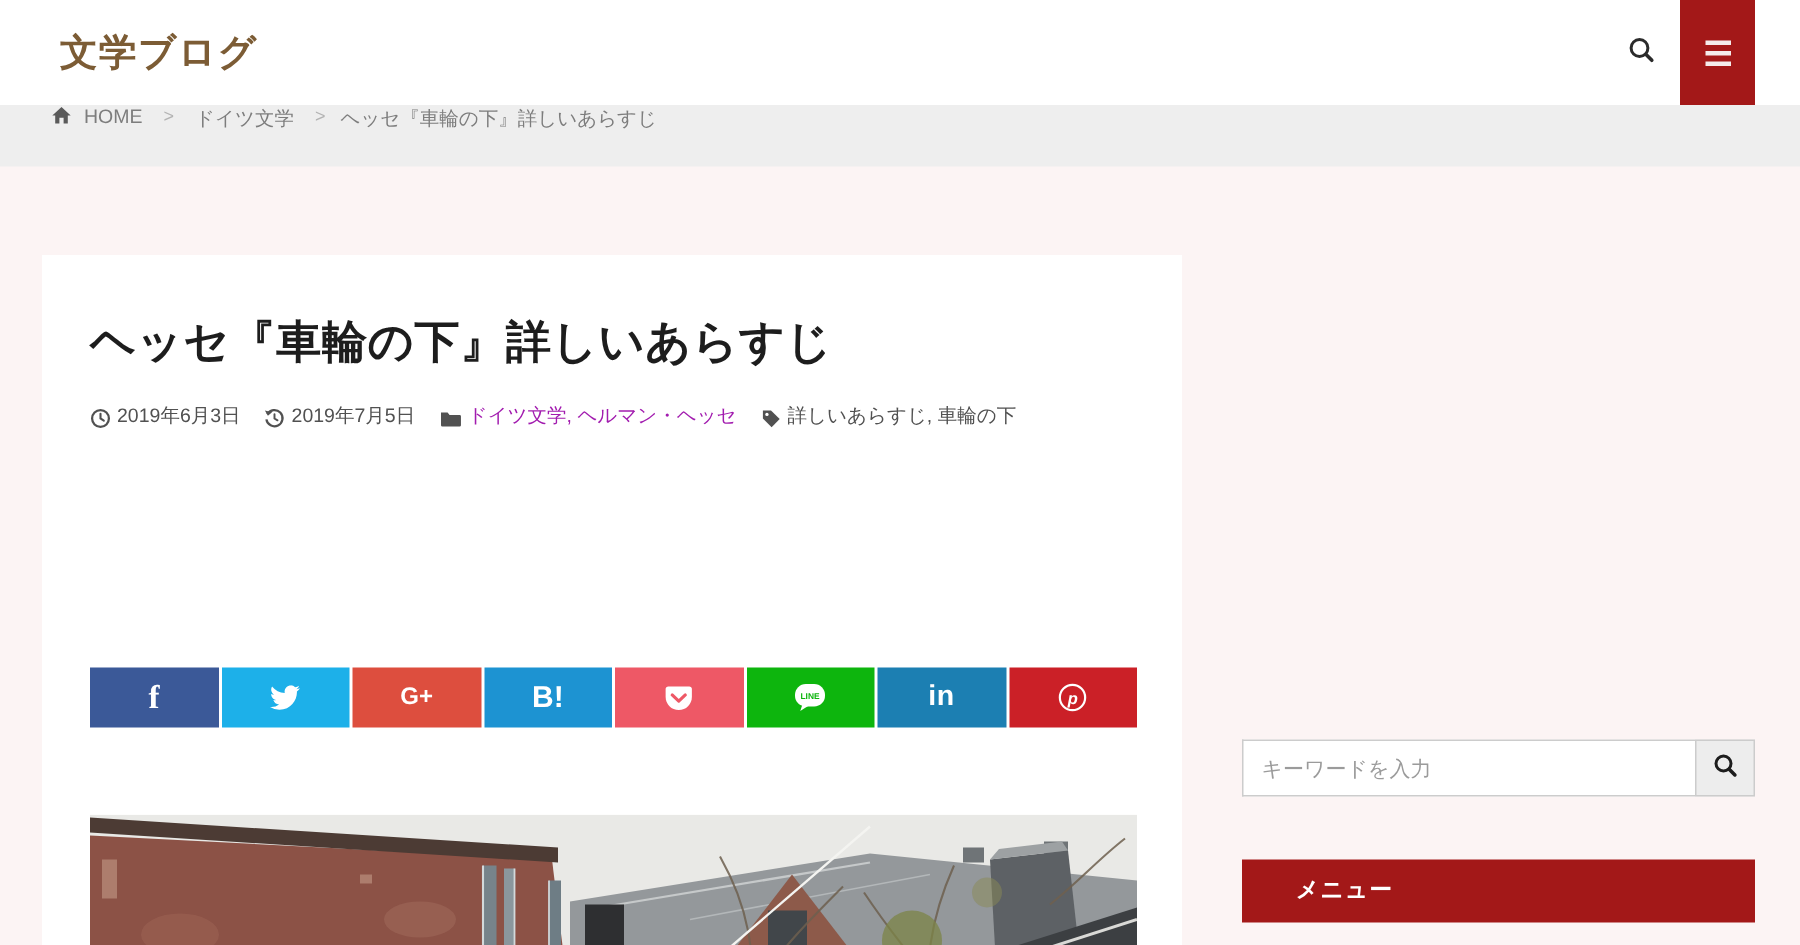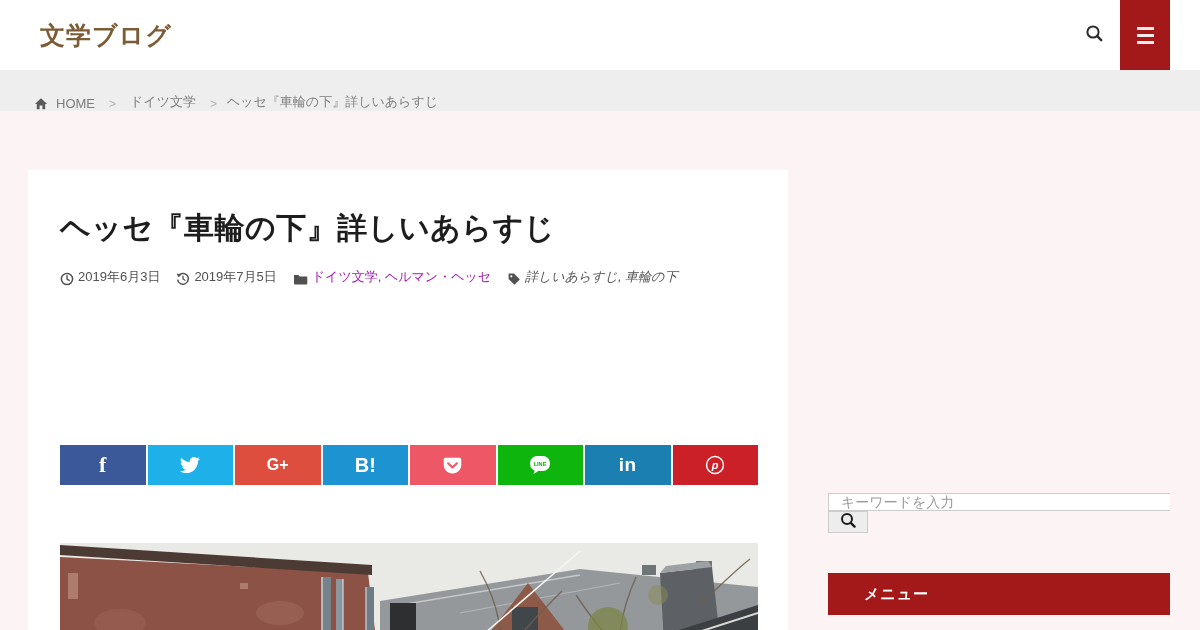--- a/index.html
+++ b/index.html
@@ -12,21 +12,21 @@
   .logo { position:absolute; left:40px; top:0; height:70px; line-height:70px;
           font-size:25px; font-weight:bold; letter-spacing:1px; }
   .hdr-search-btn { position:absolute; left:1074px; top:15px; width:40px; height:40px;
                     background:none; border:none; cursor:pointer; display:flex; align-items:center; justify-content:center; }
   .hamburger-btn { position:absolute; left:1120px; top:0; width:50px; height:70px; border:none; cursor:pointer;
                    display:flex; flex-direction:column; align-items:center; justify-content:center; gap:4px; }
   .hamburger-btn .bar { width:17px; height:3px; background:#f6eaea; }
 
   
   .breadcrumb { position:absolute; top:70px; left:0; width:1200px; height:41px; background:#eeeeee;
-                display:flex; align-items:flex-end; padding-left:34px; font-size:13px; color:#7d7d7d; }
+                display:flex; align-items:flex-start; padding-left:34px; font-size:13px; color:#7d7d7d; }
   .breadcrumb a { color:#7d7d7d; text-decoration:none; margin:0 4px; }
   .crumb-sep { color:#b3b3b3; margin:0 10px; font-size:12px; }
   .home-icon { margin-right:4px; display:inline-flex; }
 
   
   .card { position:absolute; left:28px; top:170px; width:760px; height:600px; background:#ffffff; }
   .post-title { position:absolute; left:32px; top:38px; width:700px; font-size:30px; font-weight:bold;
                 color:#1d1d1d; letter-spacing:0.5px; }
   .meta-row { position:absolute; left:32px; top:98px; width:700px; display:flex; align-items:center;
               font-size:13px; color:#515151; }
@@ -39,21 +39,21 @@
                align-items:center; justify-content:center; font-weight:bold; font-size:17px; padding:0; }
   .share-btn .glyph-f { font-family:"Liberation Serif","DejaVu Serif",serif; font-size:22px; font-weight:bold; }
   .share-btn .glyph-in { font-size:19px; letter-spacing:0.5px; }
 
   
   .hero { position:absolute; left:32px; top:373px; width:698px; height:227px; overflow:hidden; }
   .hero svg { display:block; }
 
   
   .sidebar { position:absolute; left:828px; top:493px; width:342px; }
-  .search-box { display:flex; width:342px; height:38px;flex-direction:column; }
+  .search-box { display:flex; width:342px; height:38px; }
   .search-input { flex:1; height:38px; border:1px solid #cccccc; border-right:none; background:#ffffff;
                   padding:0 12px; font-size:14px; color:#333; font-family:"Liberation Sans","DejaVu Sans",sans-serif; }
   .search-input::placeholder { color:#9b9b9b; }
   .search-submit { width:40px; height:38px; background:#ededed; border:1px solid #cccccc; cursor:pointer;
                    display:flex; align-items:center; justify-content:center; }
   .menu-widget-title { margin-top:42px; width:342px; height:42px; line-height:42px; padding-left:36px;
                        color:#ffffff; font-size:15px; font-weight:bold; letter-spacing:1px; }
 </style>
 </head>
 <body>
@@ -129,21 +129,21 @@
         <a href="#" style="color:#a21caf;text-decoration:none;">ドイツ文学, ヘルマン・ヘッセ</a>
       </span>
 
       <span class="meta-item">
         <span class="micon">
           <svg width="14" height="14" viewBox="0 0 14 14">
             <path d="M1.6 1.6 H7 L12.8 7.4 L7.4 12.8 L1.6 7 Z" fill="#515151"></path>
             <circle cx="4.3" cy="4.3" r="1.1" fill="#ffffff"></circle>
           </svg>
         </span>
-        <a href="#" style="color:#515151;text-decoration:none;font-style:italic;">詳しいあらすじ, 車輪の下</a>
+        <a href="#" style="color:#515151;text-decoration:none;">詳しいあらすじ, 車輪の下</a>
       </span>
     </div>
 
     <div class="share-row">
 
       <button class="share-btn" style="background-color: rgb(59, 89, 152);">
         <span class="glyph-f">f</span>
       </button>
 
       <button class="share-btn" style="background-color: rgb(29, 176, 233);">

